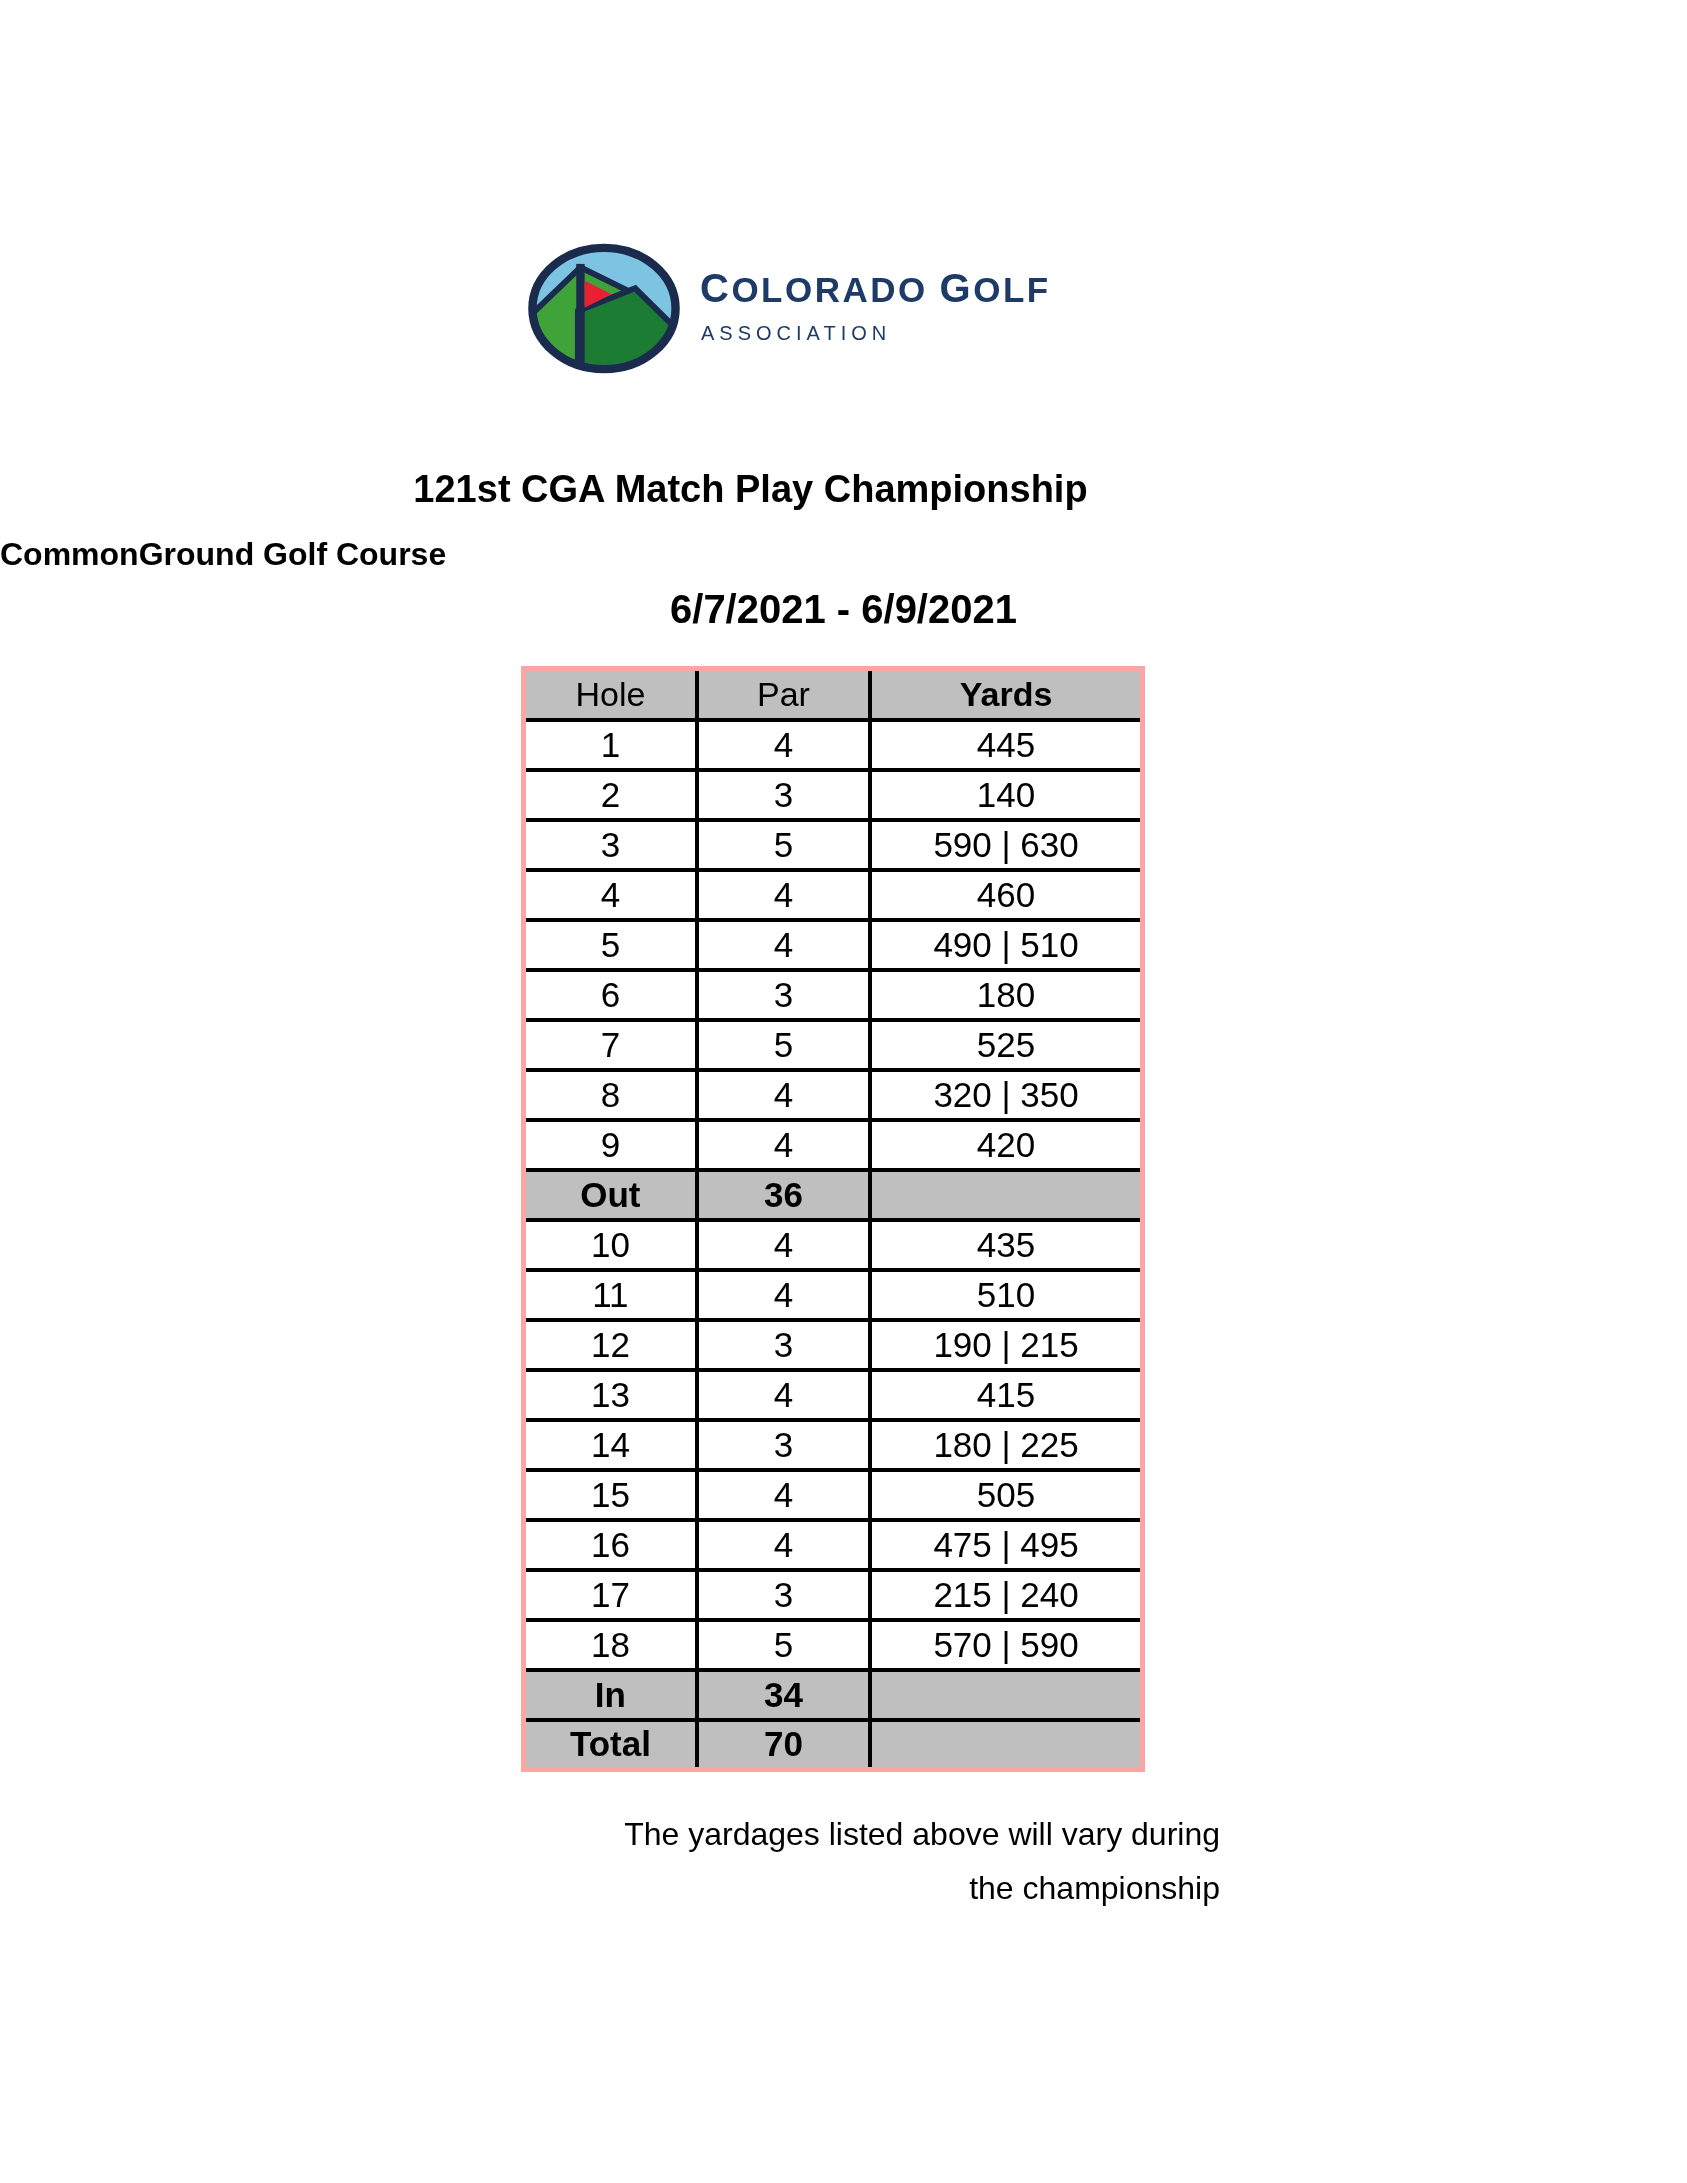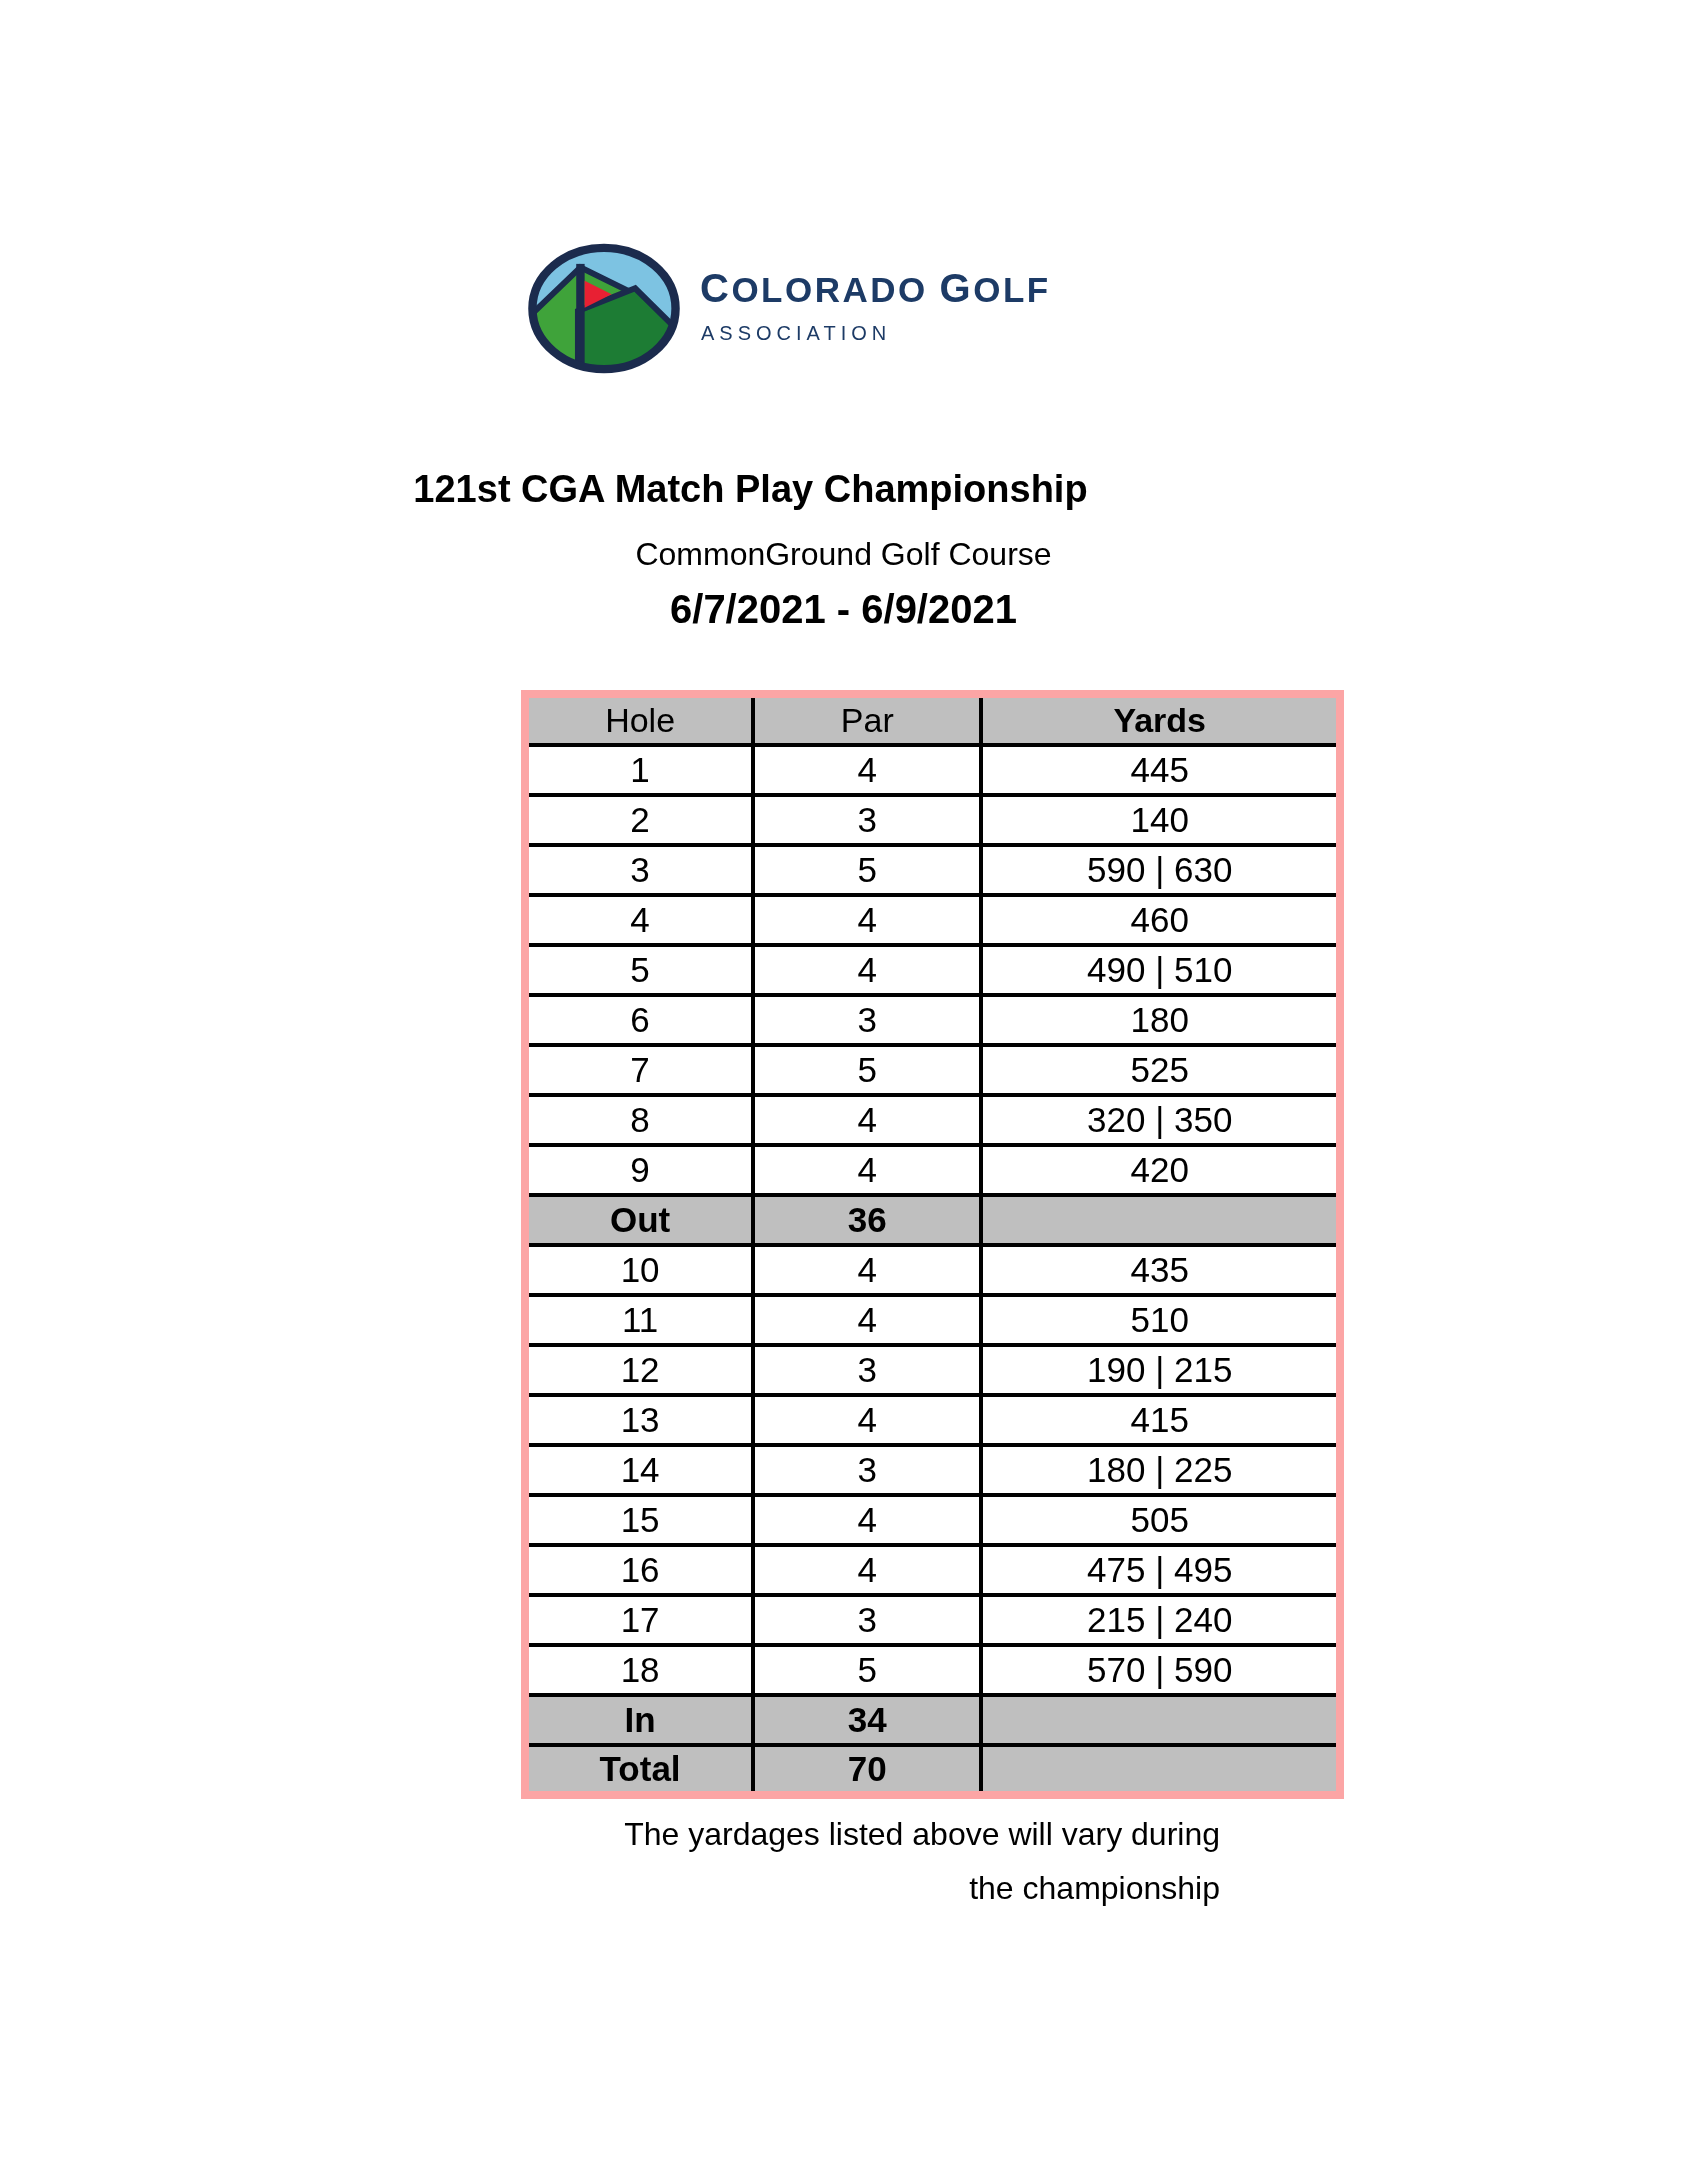--- a/index.html
+++ b/index.html
@@ -37,32 +37,32 @@
     font-size:20px;line-height:29px;letter-spacing:5px;
     color:var(--text-navy);white-space:nowrap;
   }
   
   .doc-title{
     position:absolute;left:0;top:469px;width:1501px;
     text-align:center;font-size:38px;font-weight:bold;line-height:40px;
   }
   .doc-subtitle{
     position:absolute;left:0;top:537px;width:1687px;
-    text-align:center;font-size:32px;font-weight:normal;line-height:34px;
+    text-align:left;font-size:32px;font-weight:bold;line-height:34px;
   }
   .doc-dates{
     position:absolute;left:0;top:592px;width:1687px;
     text-align:center;font-size:40px;font-weight:bold;line-height:34px;
   }
   
   .score-table{
-    position:absolute;left:521px;top:690px;width:823px;
+    position:absolute;left:521px;top:666px;width:624px;
     border-collapse:collapse;
     table-layout:fixed;
-    border:8px solid #fca5a5;
+    border:5px solid #fca5a5;
   }
   .score-table th,.score-table td{
     border:4.2px solid #000;
     text-align:center;vertical-align:middle;
     padding:0;
     font-weight:normal;
   }
   .score-table th{height:51px;font-size:34px;}
   .score-table td{height:50px;font-size:35px;}
   .score-table th.col-yards{font-weight:bold;}

